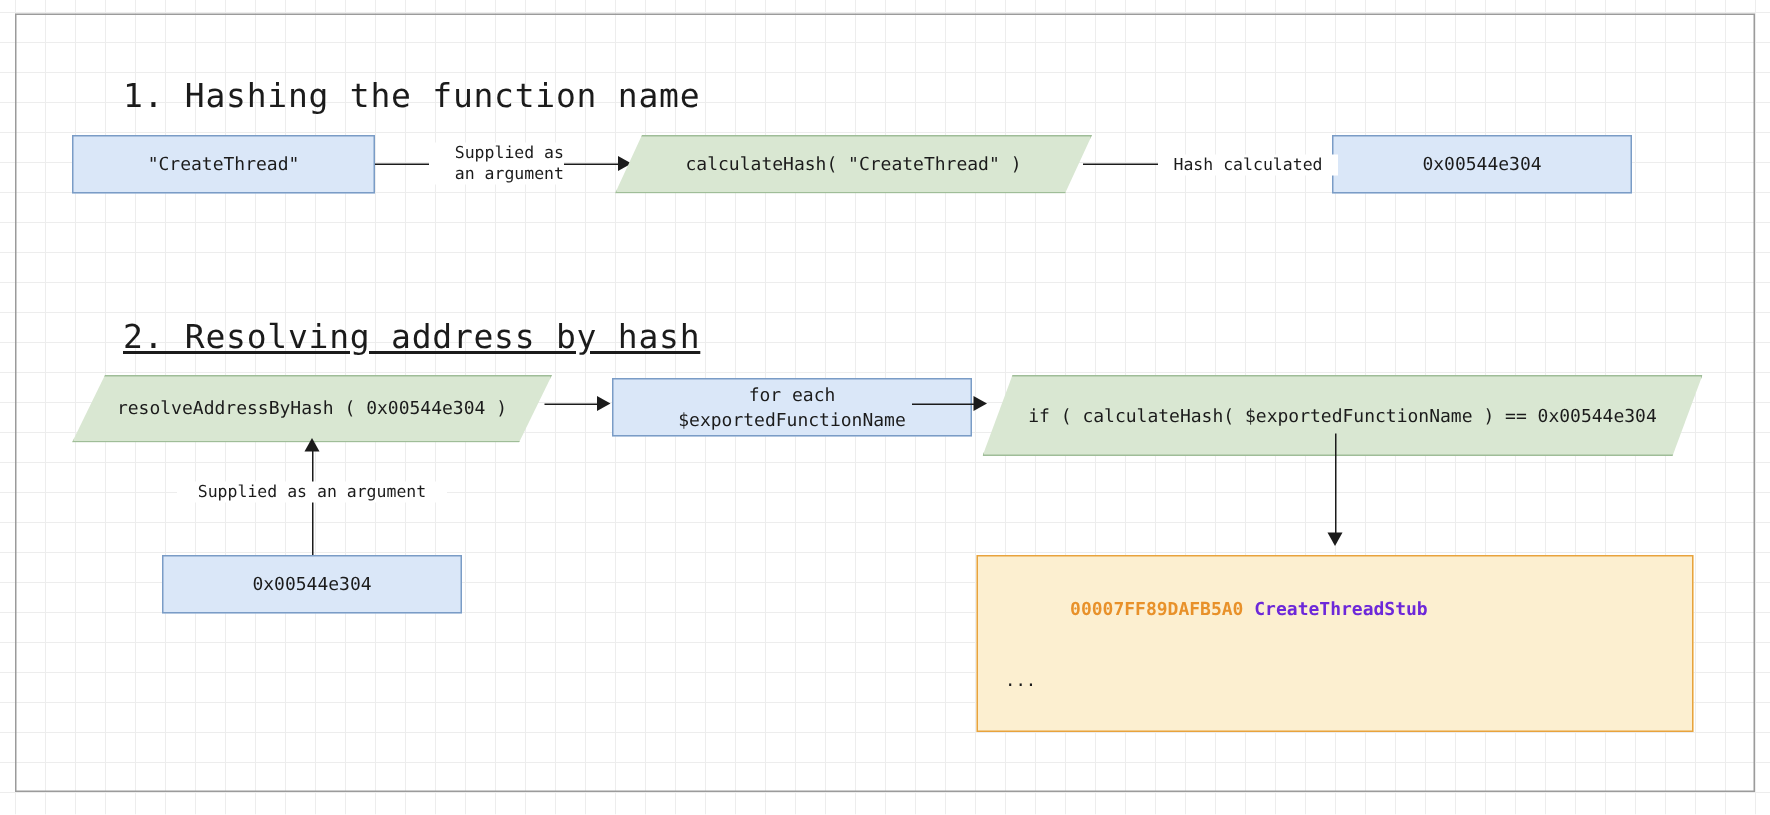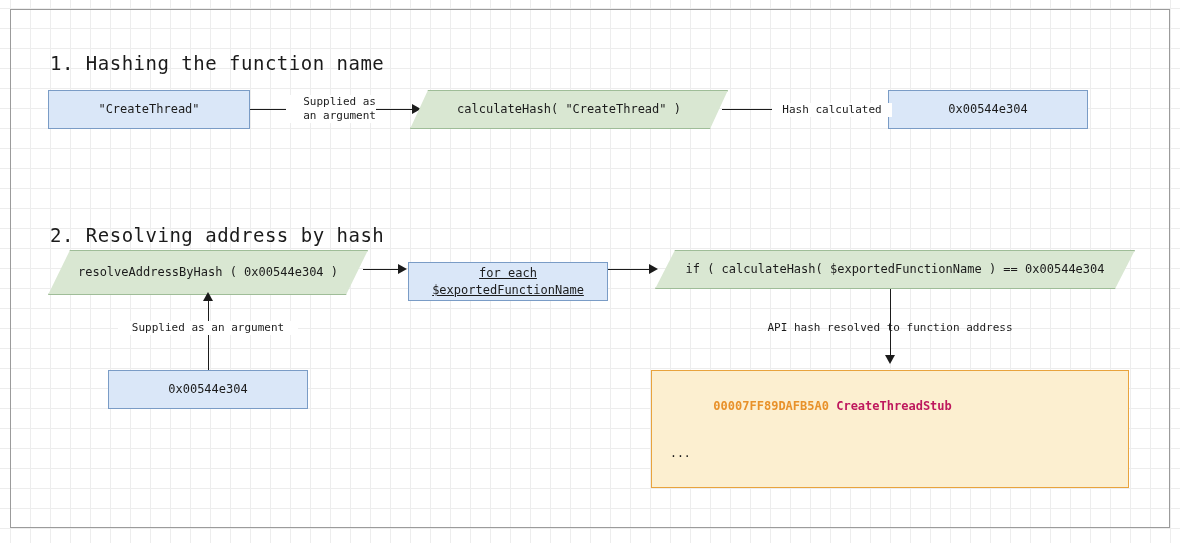--- a/index.html
+++ b/index.html
@@ -29,24 +29,25 @@
     position: absolute;
     left: 10px; top: 9px;
     width: 1160px; height: 519px;
     border: 1px solid #9b9b9b;
     pointer-events: none;
   }
 
   
   .heading {
     position: absolute;
-    font-size: 19px;
+    font-size: 22px;
     color: #1b1b1b;
     letter-spacing: 0.5px;
     white-space: nowrap;
+    padding-left: 32px;
   }
 
   
   .node {
     position: absolute;
     display: flex;
     align-items: center;
     justify-content: center;
     text-align: center;
     font-size: 12px;
@@ -132,21 +133,21 @@
     border: 1px solid #e8a33d;
     padding: 14px 18px;
   }
   .code-title {
     font-size: 12px;
     font-weight: bold;
     margin-bottom: 18px;
     white-space: pre;
   }
   .code-addr { color: #e8912a; text-align: right; }
-  .code-sym  { color: #be185d; text-align: right; }
+  .code-sym  { color: #6d28d9; text-align: right; }
   .code-bytes {
     font-size: 11.5px;
     color: #1b1b1b;
     line-height: 1.55;
     white-space: pre;
   }
 </style>
 </head>
 <body>
 
@@ -167,50 +168,49 @@
     <div class="para-bg"></div>
     <div class="para-label">calculateHash( "CreateThread" )</div>
   </div>
 
   <div class="line-h" style="left:722px; top:109px; width:165px;"></div>
   <div class="arrow-r" style="left:879px; top:104px;"></div>
   <div class="edge-label masked" style="left:772px; top:103px; width:120px;">Hash calculated</div>
 
   <div class="node box" style="left:888px; top:90px; width:200px; height:39px;">0x00544e304</div>
 
-  <div class="heading" style="left:50px; top:224px;">2. Resolving address by hash</div>
+  <div class="heading" style="left:50px; top:213px;text-decoration:underline;">2. Resolving address by hash</div>
 
   <div class="node para slant" style="left:48px; top:250px; width:320px; height:45px; --sk:22px;">
     <div class="para-bg"></div>
     <div class="para-label">resolveAddressByHash ( 0x00544e304 )</div>
   </div>
 
   <div class="line-h" style="left:363px; top:269px; width:42px;"></div>
   <div class="arrow-r" style="left:398px; top:264px;"></div>
 
-  <div class="node box" style="left:408px; top:262px; width:200px; height:39px;text-decoration:underline;">for each
+  <div class="node box" style="left:408px; top:252px; width:240px; height:39px;">for each
 $exportedFunctionName</div>
 
   <div class="line-h" style="left:608px; top:269px; width:48px;"></div>
   <div class="arrow-r" style="left:649px; top:264px;"></div>
 
-  <div class="node para slant" style="left:655px; top:250px; width:480px; height:39px; --sk:20px;">
+  <div class="node para slant" style="left:655px; top:250px; width:480px; height:54px; --sk:20px;">
     <div class="para-bg"></div>
     <div class="para-label">if ( calculateHash( $exportedFunctionName ) == 0x00544e304</div>
   </div>
 
   <div class="line-v" style="left:208px; top:300px; height:70px;"></div>
   <div class="arrow-u" style="left:203px; top:292px;"></div>
   <div class="edge-label masked" style="left:118px; top:321px; width:180px;">Supplied as an argument</div>
 
   <div class="node box" style="left:108px; top:370px; width:200px; height:39px;">0x00544e304</div>
 
   <div class="line-v" style="left:890px; top:289px; height:72px;"></div>
   <div class="arrow-d" style="left:885px; top:355px;"></div>
-  <div class="edge-label" style="left:754px; top:321px; width:272px;">API hash resolved to function address</div>
 
   <div class="code-block" style="left:651px; top:370px; width:478px; height:118px;">
     <div class="code-title">
       <span class="code-addr">00007FF89DAFB5A0</span><span class="code-sym"> </span><span class="code-sym">CreateThreadStub</span>
     </div>
     <div class="code-bytes">...</div>
   </div>
 
 </div>
 

